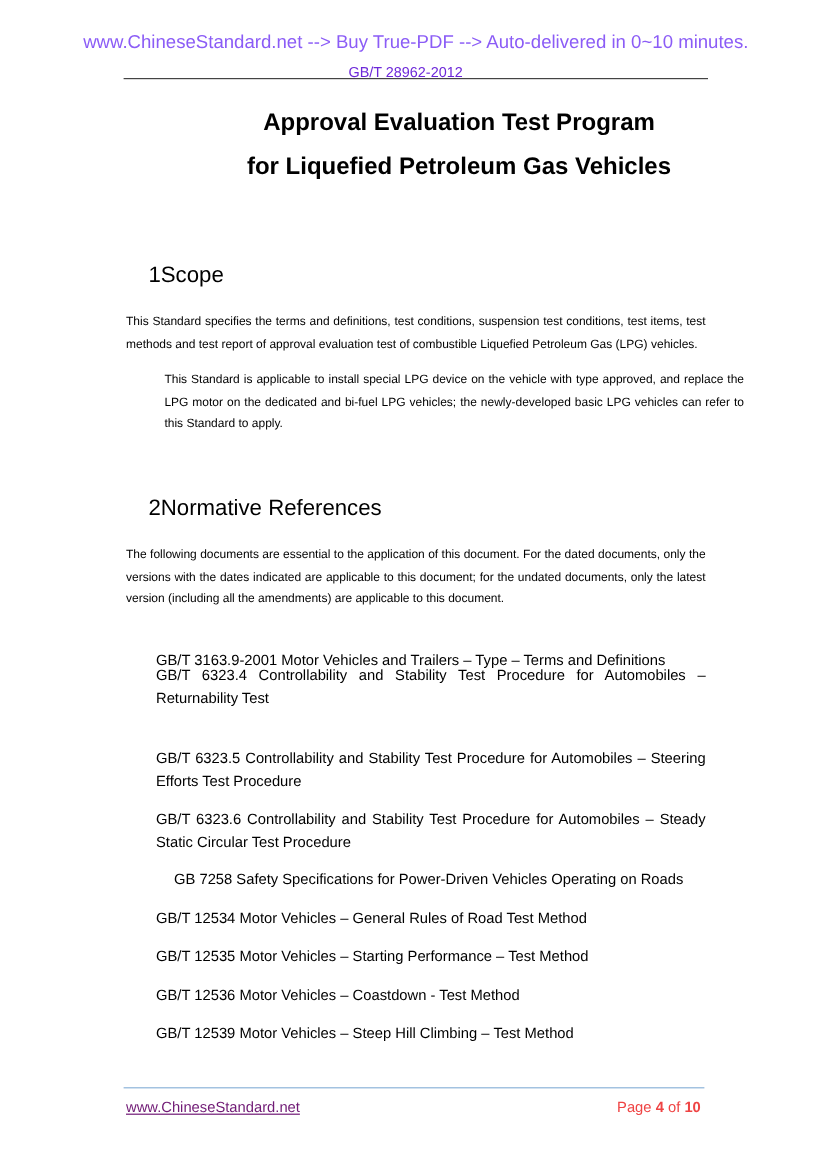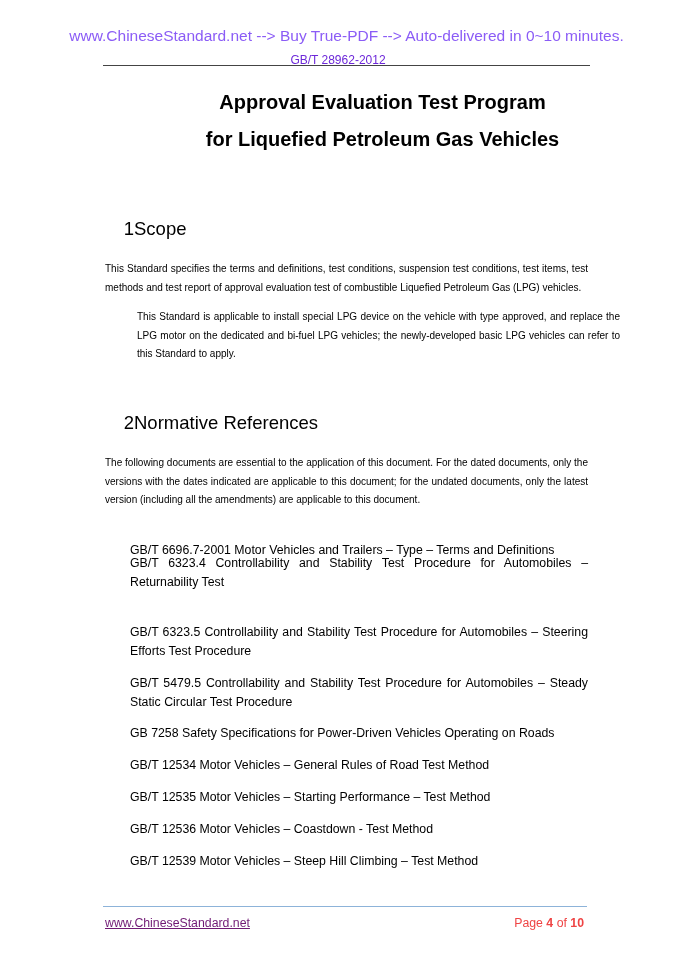--- a/index.html
+++ b/index.html
@@ -33,25 +33,25 @@
   <span class="num">1</span><span>Scope</span>
 </div>
 <div class="para" style="top:260px;">This Standard specifies the terms and definitions, test conditions, suspension test conditions, test items, test methods and test report of approval evaluation test of combustible Liquefied Petroleum Gas (LPG) vehicles.</div>
 <div class="para" style="top:308px;margin-left:32px;">This Standard is applicable to install special LPG device on the vehicle with type approved, and replace the LPG motor on the dedicated and bi-fuel LPG vehicles; the newly-developed basic LPG vehicles can refer to this Standard to apply.</div>
 
 <div class="h1" style="top:412px;">
   <span class="num">2</span><span>Normative References</span>
 </div>
 <div class="para" style="top:454px;">The following documents are essential to the application of this document. For the dated documents, only the versions with the dates indicated are applicable to this document; for the undated documents, only the latest version (including all the amendments) are applicable to this document.</div>
 
-<div class="ref" style="top:541px;">GB/T 6696.7-2001 Motor Vehicles and Trailers – Type – Terms and Definitions</div>
+<div class="ref" style="top:541px;">GB/T 3163.9-2001 Motor Vehicles and Trailers – Type – Terms and Definitions</div>
 <div class="ref" style="top:554px;">GB/T 6323.4 Controllability and Stability Test Procedure for Automobiles – Returnability Test</div>
 <div class="ref" style="top:623px;">GB/T 6323.5 Controllability and Stability Test Procedure for Automobiles – Steering Efforts Test Procedure</div>
-<div class="ref" style="top:674px;">GB/T 5479.5 Controllability and Stability Test Procedure for Automobiles – Steady Static Circular Test Procedure</div>
-<div class="ref" style="top:724px;">GB 7258 Safety Specifications for Power-Driven Vehicles Operating on Roads</div>
+<div class="ref" style="top:674px;">GB/T 6323.6 Controllability and Stability Test Procedure for Automobiles – Steady Static Circular Test Procedure</div>
+<div class="ref" style="top:724px;margin-left:15px;">GB 7258 Safety Specifications for Power-Driven Vehicles Operating on Roads</div>
 <div class="ref" style="top:756px;">GB/T 12534 Motor Vehicles – General Rules of Road Test Method</div>
 <div class="ref" style="top:788px;">GB/T 12535 Motor Vehicles – Starting Performance – Test Method</div>
 <div class="ref" style="top:820px;">GB/T 12536 Motor Vehicles – Coastdown - Test Method</div>
 <div class="ref" style="top:852px;">GB/T 12539 Motor Vehicles – Steep Hill Climbing – Test Method</div>
 
 <div class="footer-rule"></div>
 <a class="footer-link">www.ChineseStandard.net</a>
 <div class="page-num">
   <span>Page</span>
   <b>4</b>

